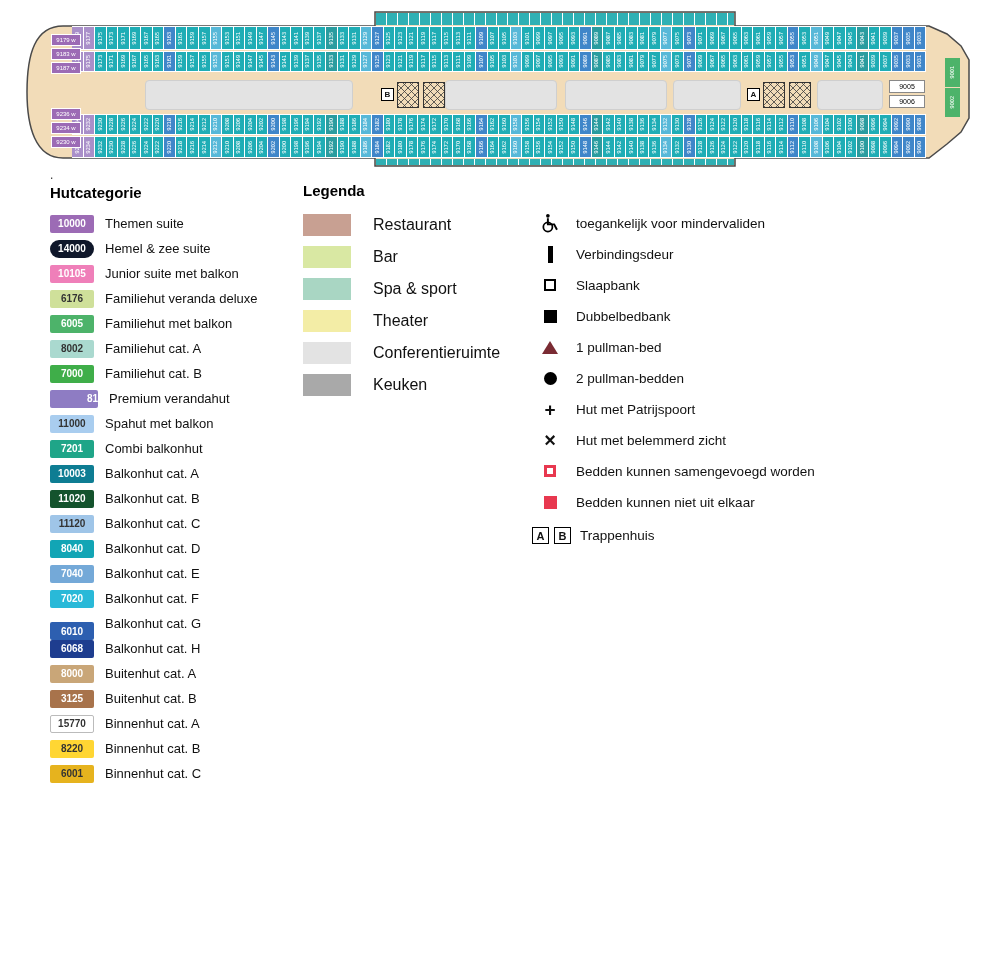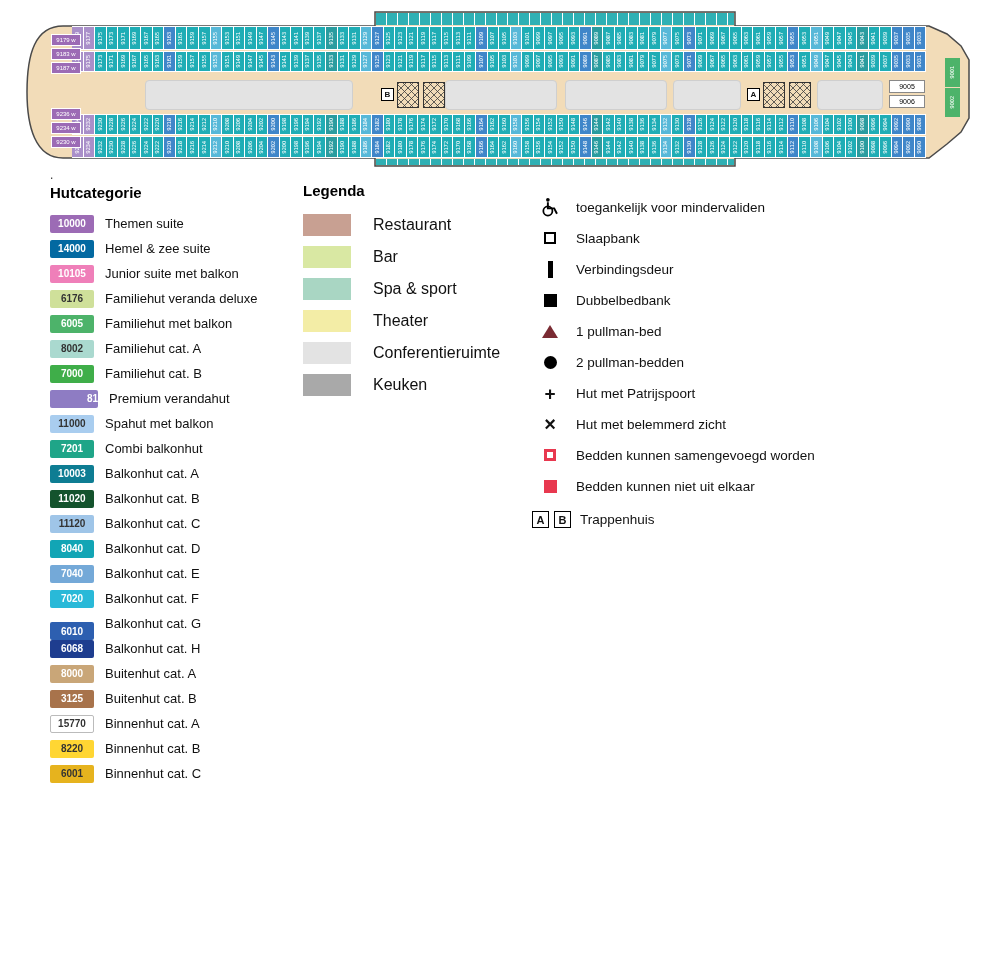--- a/index.html
+++ b/index.html
@@ -67,21 +67,21 @@
   .cat-row { display: flex; align-items: center; height: 25px; gap: 11px; }
   .cat-badge { width: 44px; height: 18px; display: inline-flex; align-items: center; justify-content: center;
                font-size: 10px; font-weight: bold; border-radius: 2px; flex: 0 0 auto; }
   .cat-label { font-size: 13px; white-space: nowrap; }
 
   .legend-col { position: absolute; left: 303px; top: 182px; width: 210px; }
   .leg-row { display: flex; align-items: center; height: 32px; gap: 22px; }
   .leg-swatch { width: 48px; height: 22px; flex: 0 0 auto; }
   .leg-label { font-size: 16px; white-space: nowrap; }
 
-  .symbols-col { position: absolute; left: 532px; top: 196px; width: 400px; text-align: center; }
+  .symbols-col { position: absolute; left: 532px; top: 212px; width: 400px; text-align: center; }
   .sym-row { display: flex; align-items: center; height: 22px; margin-bottom: 9px; }
   .sym-icon-cell { width: 36px; display: flex; align-items: center; justify-content: center; flex: 0 0 auto; }
   .sym-label { font-size: 13.5px; margin-left: 8px; white-space: nowrap; }
 
   .i-door    { width: 5px; height: 17px; background: #000; }
   .i-sofa    { width: 12px; height: 12px; border: 2px solid #000; background: #fff; }
   .i-dsofa   { width: 13px; height: 13px; background: #000; }
   .i-tri     { width: 0; height: 0; border-left: 8px solid transparent; border-right: 8px solid transparent;
                border-bottom: 13px solid #7a2b33; }
   .i-circle  { width: 13px; height: 13px; border-radius: 50%; background: #000; }
@@ -1046,21 +1046,21 @@
   </div>
 
   <div class="cats">
     <div class="col-title">Hutcategorie</div>
     <div>
         <div class="cat-row">
           <span class="cat-badge" style="background: rgb(156, 107, 181); color: rgb(255, 255, 255);">10000</span>
           <span class="cat-label">Themen suite</span>
         </div>
         <div class="cat-row">
-          <span class="cat-badge" style="background: #0369a1; color: rgb(255, 255, 255);">14000</span>
+          <span class="cat-badge" style="background: #0f172a; color: rgb(255, 255, 255); border-radius: 9px;">14000</span>
           <span class="cat-label">Hemel &amp; zee suite</span>
         </div>
         <div class="cat-row">
           <span class="cat-badge" style="background: rgb(239, 127, 185); color: rgb(255, 255, 255);">10105</span>
           <span class="cat-label">Junior suite met balkon</span>
         </div>
         <div class="cat-row">
           <span class="cat-badge" style="background: rgb(207, 224, 154); color: rgb(51, 51, 51);">6176</span>
           <span class="cat-label">Familiehut veranda deluxe</span>
         </div>
@@ -1180,29 +1180,29 @@
             <svg width="21" height="21" viewBox="0 0 24 24">
               <circle cx="9" cy="16" r="5.2" fill="none" stroke="#000" stroke-width="2"></circle>
               <circle cx="9" cy="3.2" r="2.1" fill="#000"></circle>
               <path d="M9 6v7h7.2l3.2 6.2" fill="none" stroke="#000" stroke-width="2.2"></path>
             </svg>
           </span>
           <span class="sym-label">toegankelijk voor mindervaliden</span>
         </div>
         <div class="sym-row">
           <span class="sym-icon-cell">
+            <span class="i-door"></span>
+          </span>
+          <span class="sym-label">Verbindingsdeur</span>
+        </div>
+        <div class="sym-row">
+          <span class="sym-icon-cell">
             <span class="i-sofa"></span>
           </span>
           <span class="sym-label">Slaapbank</span>
-        </div>
-        <div class="sym-row">
-          <span class="sym-icon-cell">
-            <span class="i-door"></span>
-          </span>
-          <span class="sym-label">Verbindingsdeur</span>
         </div>
         <div class="sym-row">
           <span class="sym-icon-cell">
             <span class="i-dsofa"></span>
           </span>
           <span class="sym-label">Dubbelbedbank</span>
         </div>
         <div class="sym-row">
           <span class="sym-icon-cell">
             <span class="i-tri"></span>

